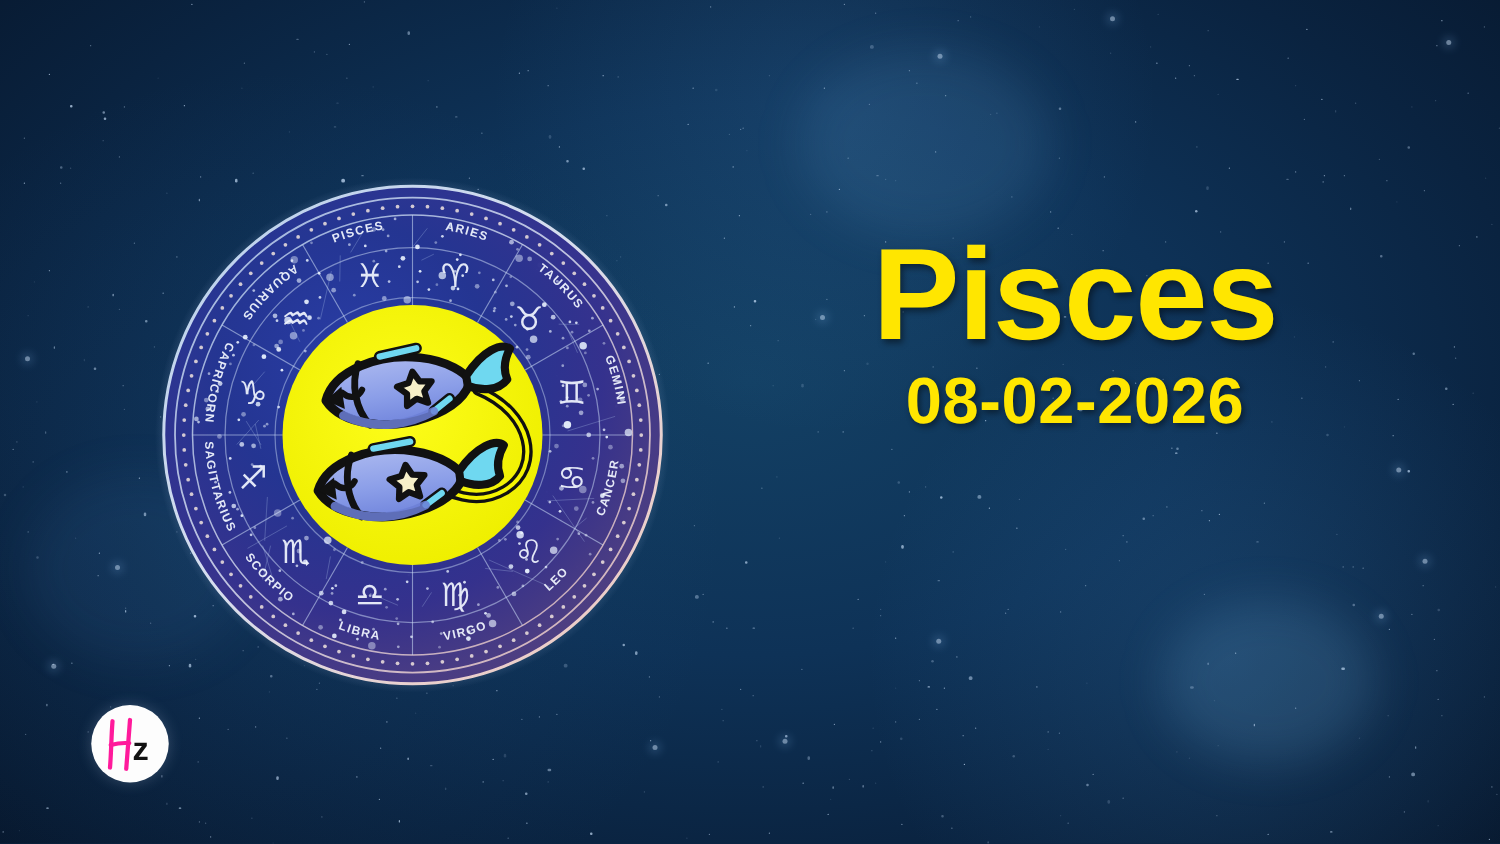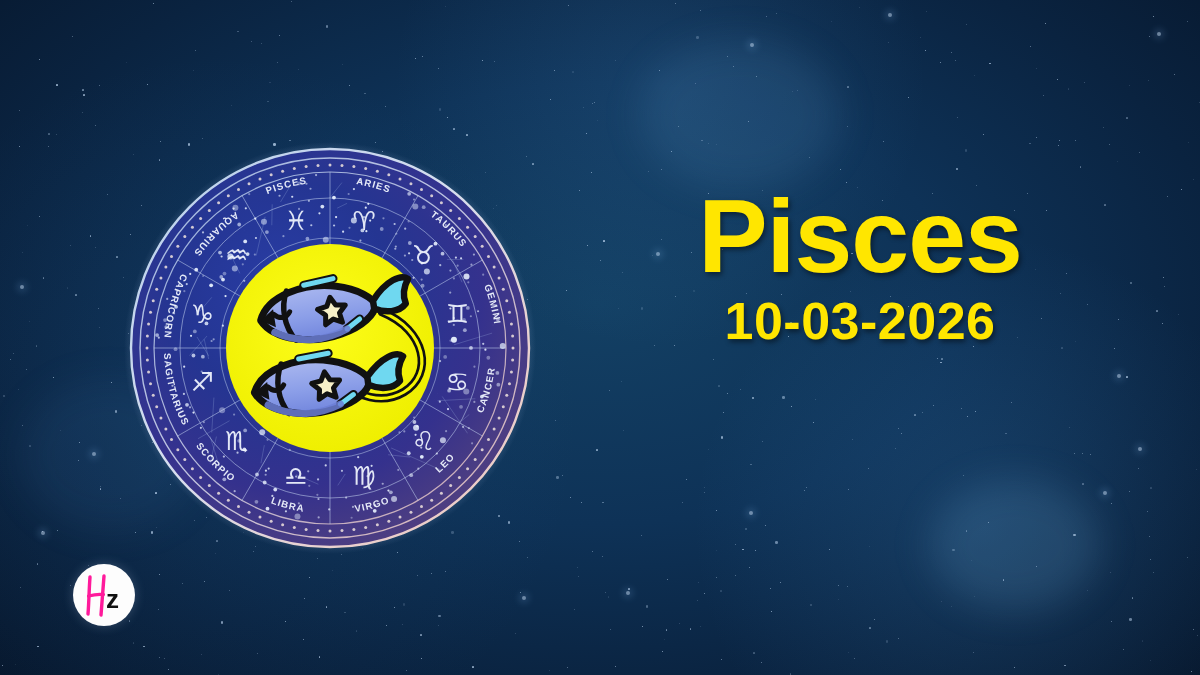--- a/index.html
+++ b/index.html
@@ -1121,21 +1121,21 @@
           <path d="M 30,22 L 44,14" fill="none" stroke="#111" stroke-width="9" stroke-linecap="round"></path>
           <path d="M 30,22 L 44,14" fill="none" stroke="#6fd8f0" stroke-width="5" stroke-linecap="round"></path>
           <path d="M -42,14 C -18,30 8,30 30,22" fill="none" stroke="#6c7fd6" stroke-width="7" stroke-linecap="round" opacity="0.85"></path>
         </g>
       </g>
     </svg>
   </div>
 
   <div id="textblock">
     <div id="sign">Pisces</div>
-    <div id="datetext">10-03-2026</div>
+    <div id="datetext">08-02-2026</div>
   </div>
 
   <div id="logo">
     <svg viewBox="0 0 62 62" xmlns="http://www.w3.org/2000/svg">
       <g>
         <path d="M 17 13 C 16 26 16 38 15 50" fill="none" stroke="#ff1a9b" stroke-width="3.4" stroke-linecap="round"></path>
         <path d="M 31 12 C 30 25 29 38 28 51" fill="none" stroke="#ff1a9b" stroke-width="3.4" stroke-linecap="round"></path>
         <path d="M 15.5 32 C 21 30.5 26 30 30.5 30.5" fill="none" stroke="#ff1a9b" stroke-width="3.2" stroke-linecap="round"></path>
       </g>
       <text x="33" y="44" font-family="'Liberation Sans', sans-serif" font-size="26" font-weight="bold" fill="#111111">z</text>

